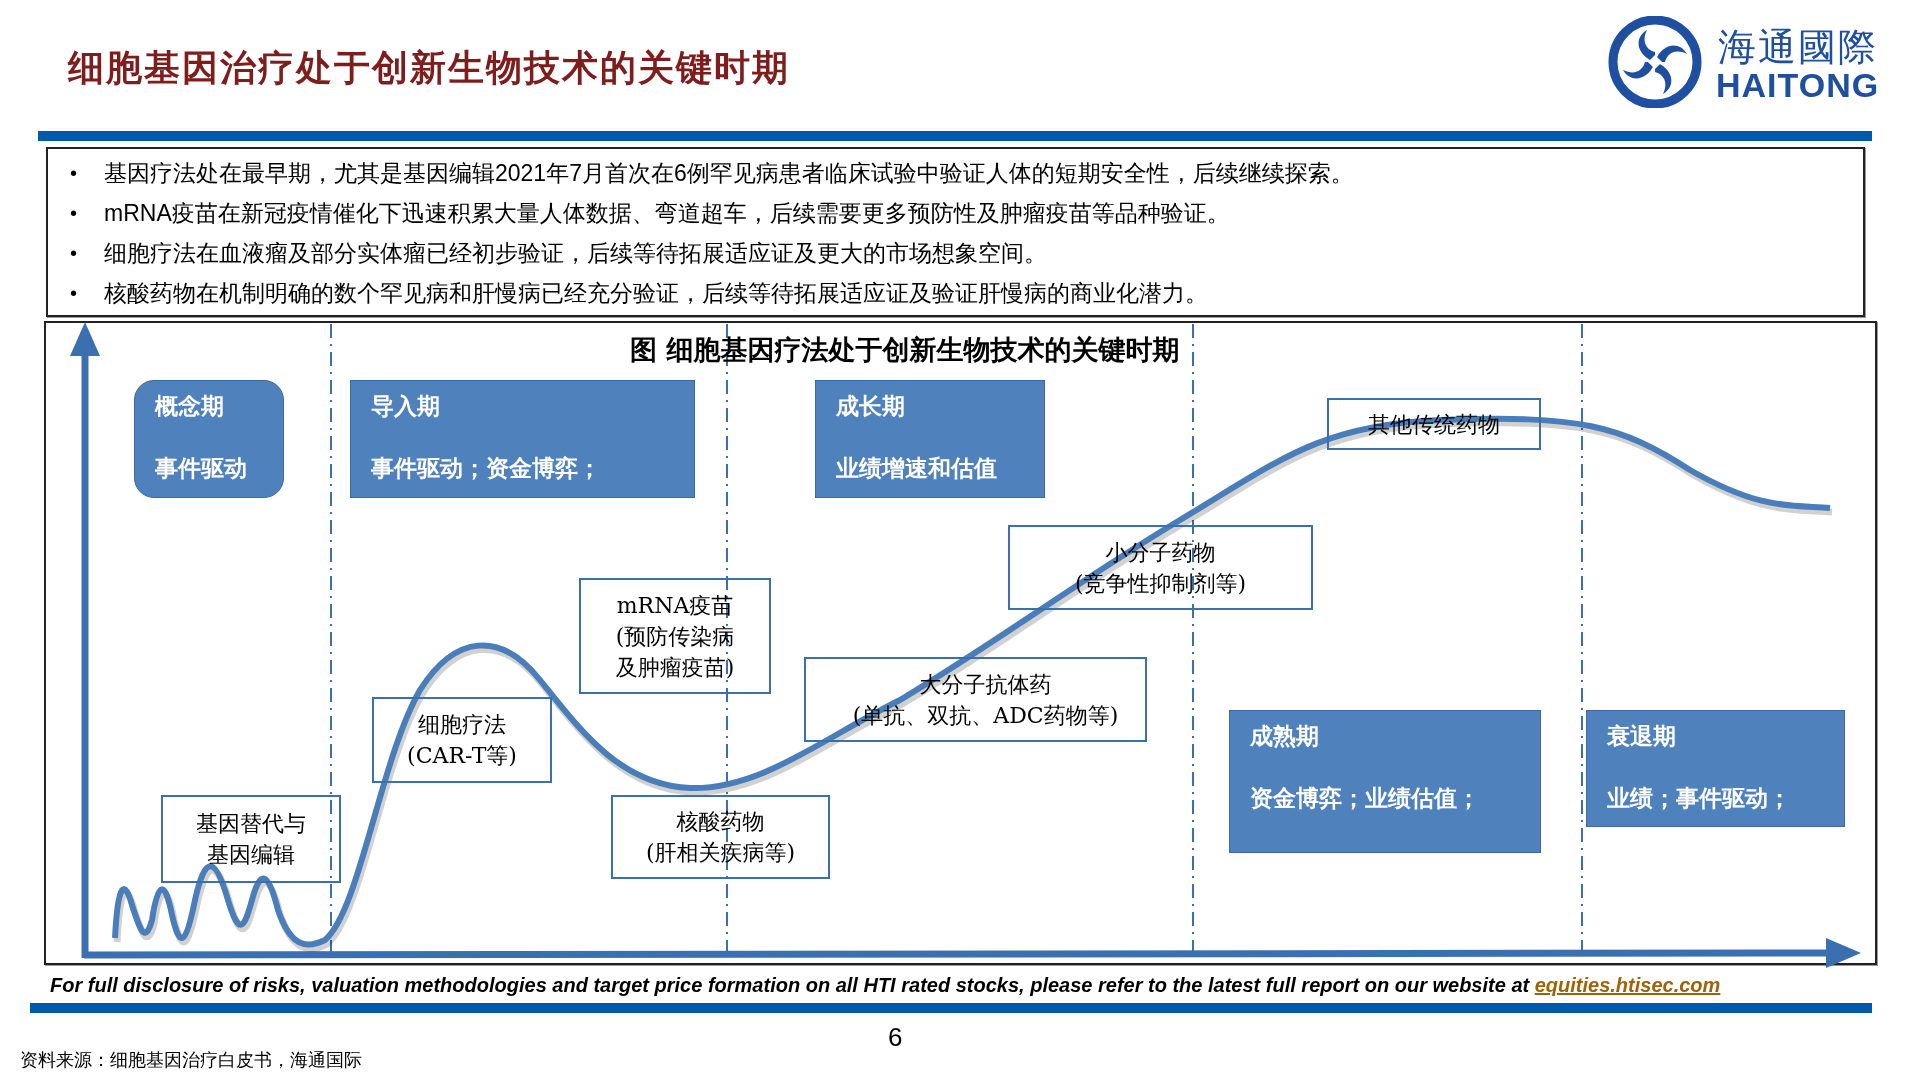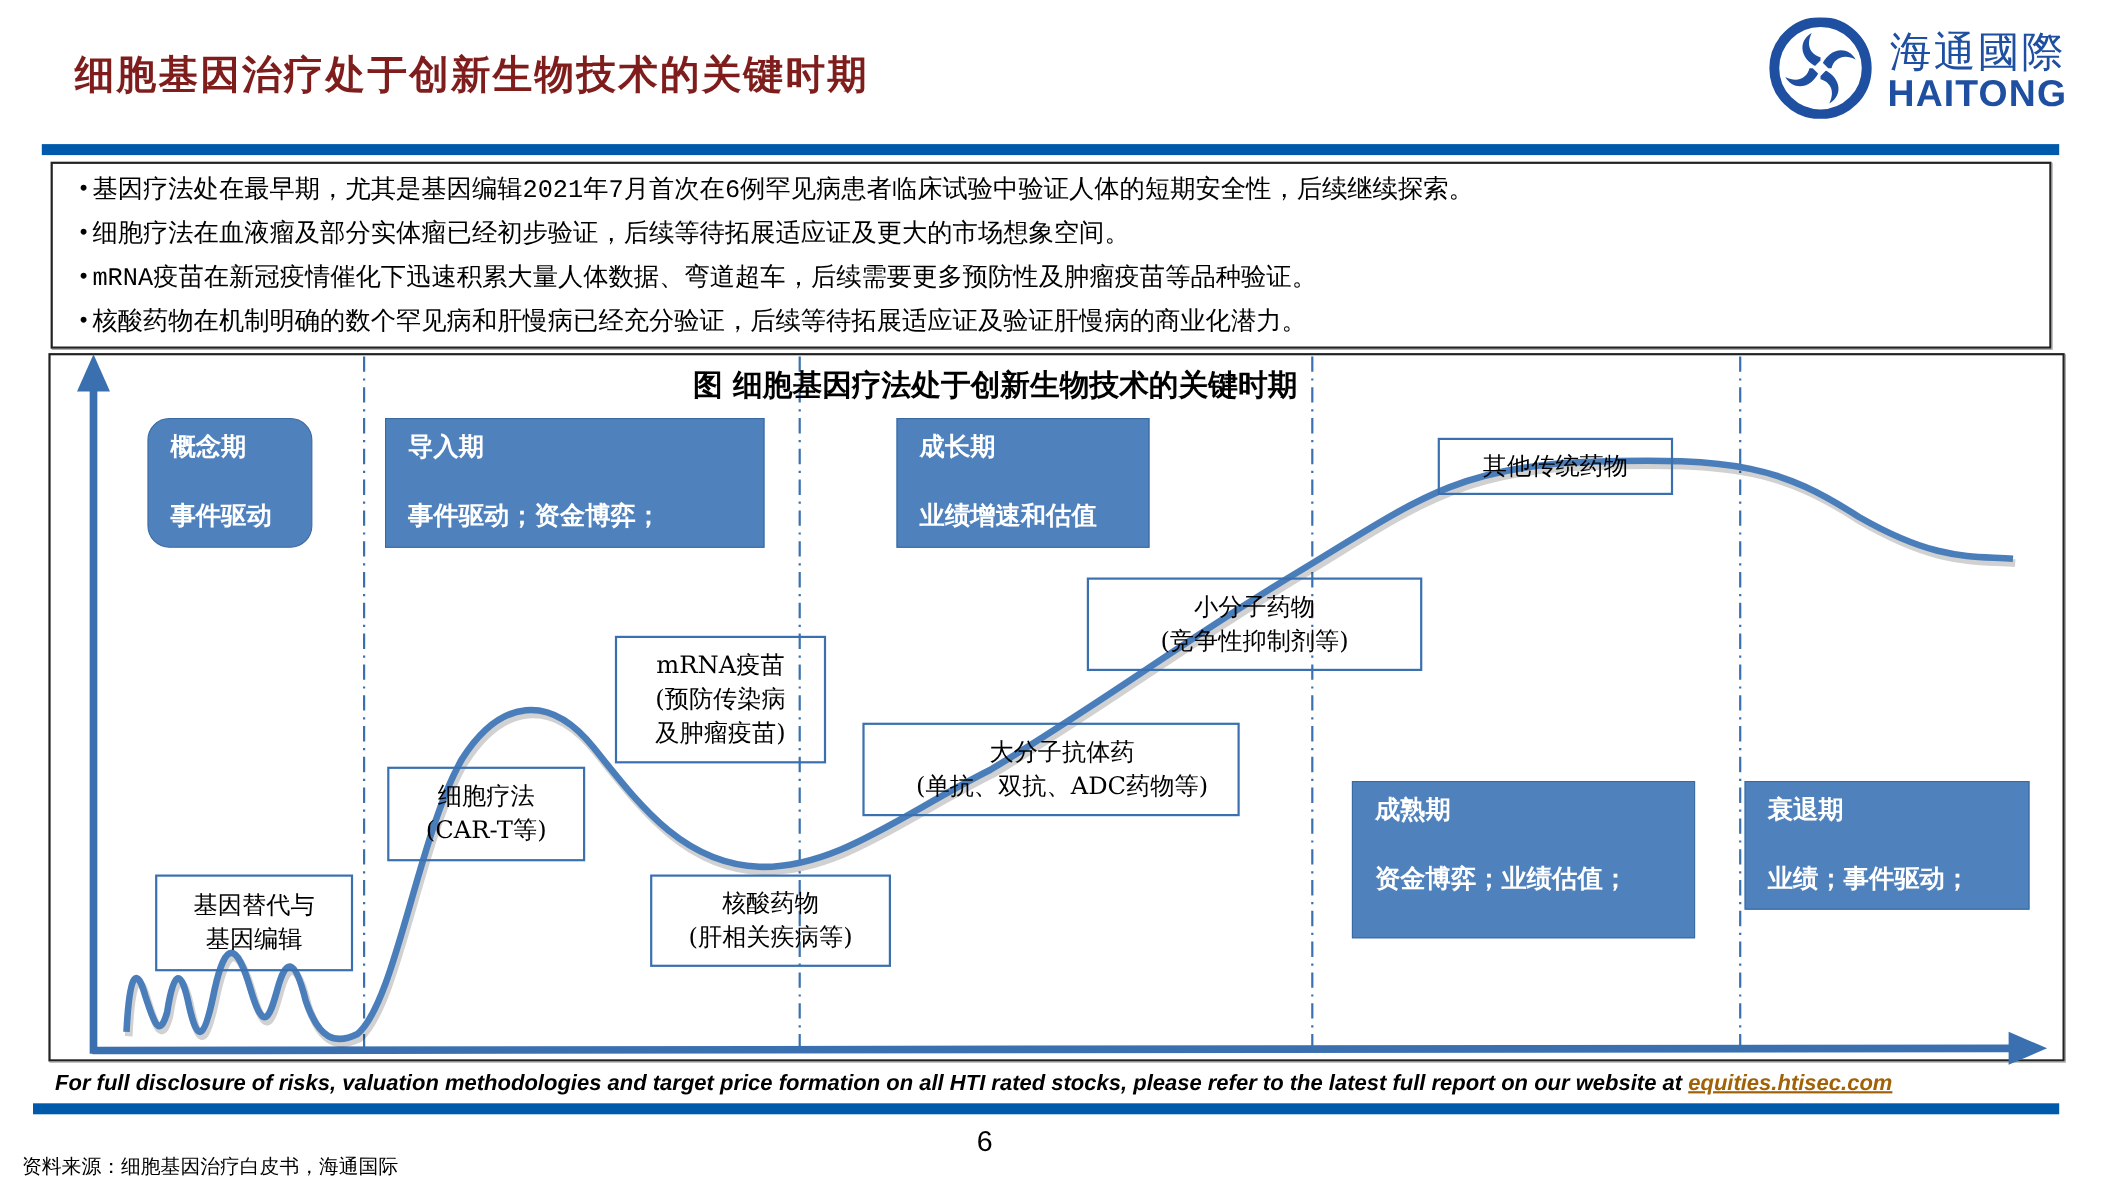--- a/index.html
+++ b/index.html
@@ -5,28 +5,28 @@
   html, body { margin:0; padding:0; background:#fff; }
   body { width:1919px; height:1079px; position:relative; overflow:hidden; font-family:"DejaVu Serif", serif; color:#000; }
   .abs { position:absolute; }
   .title { left:68px; top:44px; font-size:36px; font-weight:bold; color:#7f1d1d; letter-spacing:2px; font-family:"DejaVu Sans", sans-serif; white-space:nowrap; }
   .logo { left:1607px; top:16px; width:290px; height:92px; }
   .logo-cn { left:1718px; top:22px; font-size:38px; color:#1f4fa0; letter-spacing:2px; font-family:"DejaVu Sans", sans-serif; }
   .logo-en { left:1716px; top:66px; font-size:34px; color:#1f4fa0; font-weight:bold; font-family:"Liberation Sans", sans-serif; letter-spacing:1px; }
   .topbar { left:38px; top:131px; width:1834px; height:10px; background:#005aab; }
   .bullets { left:46px; top:147px; width:1815px; height:166px; border:2px solid #222; box-shadow:1px 1px 0 #999; }
   .bullets ul { margin:0; padding:4px 0 0 0; list-style:none; }
-  .bullets li { font-size:23px; height:40px; line-height:40px; padding-left:36px; position:relative; white-space:nowrap; font-family:Liberation Mono, monospace; }
+  .bullets li { font-size:23px; height:40px; line-height:40px; padding-left:56px; position:relative; white-space:nowrap; font-family:Liberation Sans, sans-serif; }
   .bullets li::before { content:"•"; position:absolute; left:22px; top:0; font-size:20px; }
   .diagram { left:44px; top:321px; width:1829px; height:640px; border:2px solid #222; box-shadow:1px 1px 0 #999; }
   .fig-title { left:630px; top:332px; font-size:27px; font-weight:bold; white-space:nowrap; font-family:"DejaVu Sans", sans-serif; }
   .phase { background:#4f81bd; border:1px solid #3b6aa3; color:#fff; font-family:"DejaVu Sans", sans-serif; font-weight:bold; font-size:23px; box-sizing:border-box; padding-left:20px; }
   .phase .p-name { position:absolute; top:10px; }
   .phase .p-desc { position:absolute; top:72px; white-space:nowrap; }
-  .tech { border:2px solid #3a70b0; background:#fff; box-sizing:border-box; text-align:center; font-size:22px; line-height:31px; font-family:"DejaVu Serif", serif; display:flex; flex-direction:column; justify-content:center; }
+  .tech { border:2px solid #3a70b0; background:#fff; box-sizing:border-box; text-align:center; font-size:22px; line-height:31px; font-family:"DejaVu Serif", serif; display:flex; flex-direction:column; justify-content:center;margin-left:20px; }
   .disclaimer { left:50px; top:974px; font-size:20px; font-style:italic; font-weight:bold; font-family:"Liberation Sans", sans-serif; white-space:nowrap; }
   .disclaimer a { color:#a16207; text-decoration:underline; }
   .botbar { left:30px; top:1003px; width:1842px; height:10px; background:#005aab; }
   .pagenum { left:888px; top:1022px; font-size:26px; font-family:"Liberation Sans", sans-serif; }
   .source { left:20px; top:1048px; font-size:18px; font-family:"DejaVu Serif", serif; white-space:nowrap; }
   svg.overlay { position:absolute; left:0; top:0; pointer-events:none; }
 </style>
 </head>
 <body>
 
@@ -45,22 +45,22 @@
   </svg>
 </div>
 <div class="abs logo-cn">海通國際</div>
 <div class="abs logo-en">HAITONG</div>
 
 <div class="abs topbar"></div>
 
 <div class="abs bullets">
   <ul>
     <li>基因疗法处在最早期，尤其是基因编辑2021年7月首次在6例罕见病患者临床试验中验证人体的短期安全性，后续继续探索。</li>
+    <li>mRNA疫苗在新冠疫情催化下迅速积累大量人体数据、弯道超车，后续需要更多预防性及肿瘤疫苗等品种验证。</li>
     <li>细胞疗法在血液瘤及部分实体瘤已经初步验证，后续等待拓展适应证及更大的市场想象空间。</li>
-    <li>mRNA疫苗在新冠疫情催化下迅速积累大量人体数据、弯道超车，后续需要更多预防性及肿瘤疫苗等品种验证。</li>
     <li>核酸药物在机制明确的数个罕见病和肝慢病已经充分验证，后续等待拓展适应证及验证肝慢病的商业化潜力。</li>
   </ul>
 </div>
 
 <div class="abs diagram"></div>
 
 <svg class="overlay" width="1919" height="1079">
   <g stroke="#3a70b0" stroke-width="2" stroke-dasharray="14,6,2,6">
     <line x1="331" y1="324" x2="331" y2="955"></line>
     <line x1="727" y1="324" x2="727" y2="955"></line>

